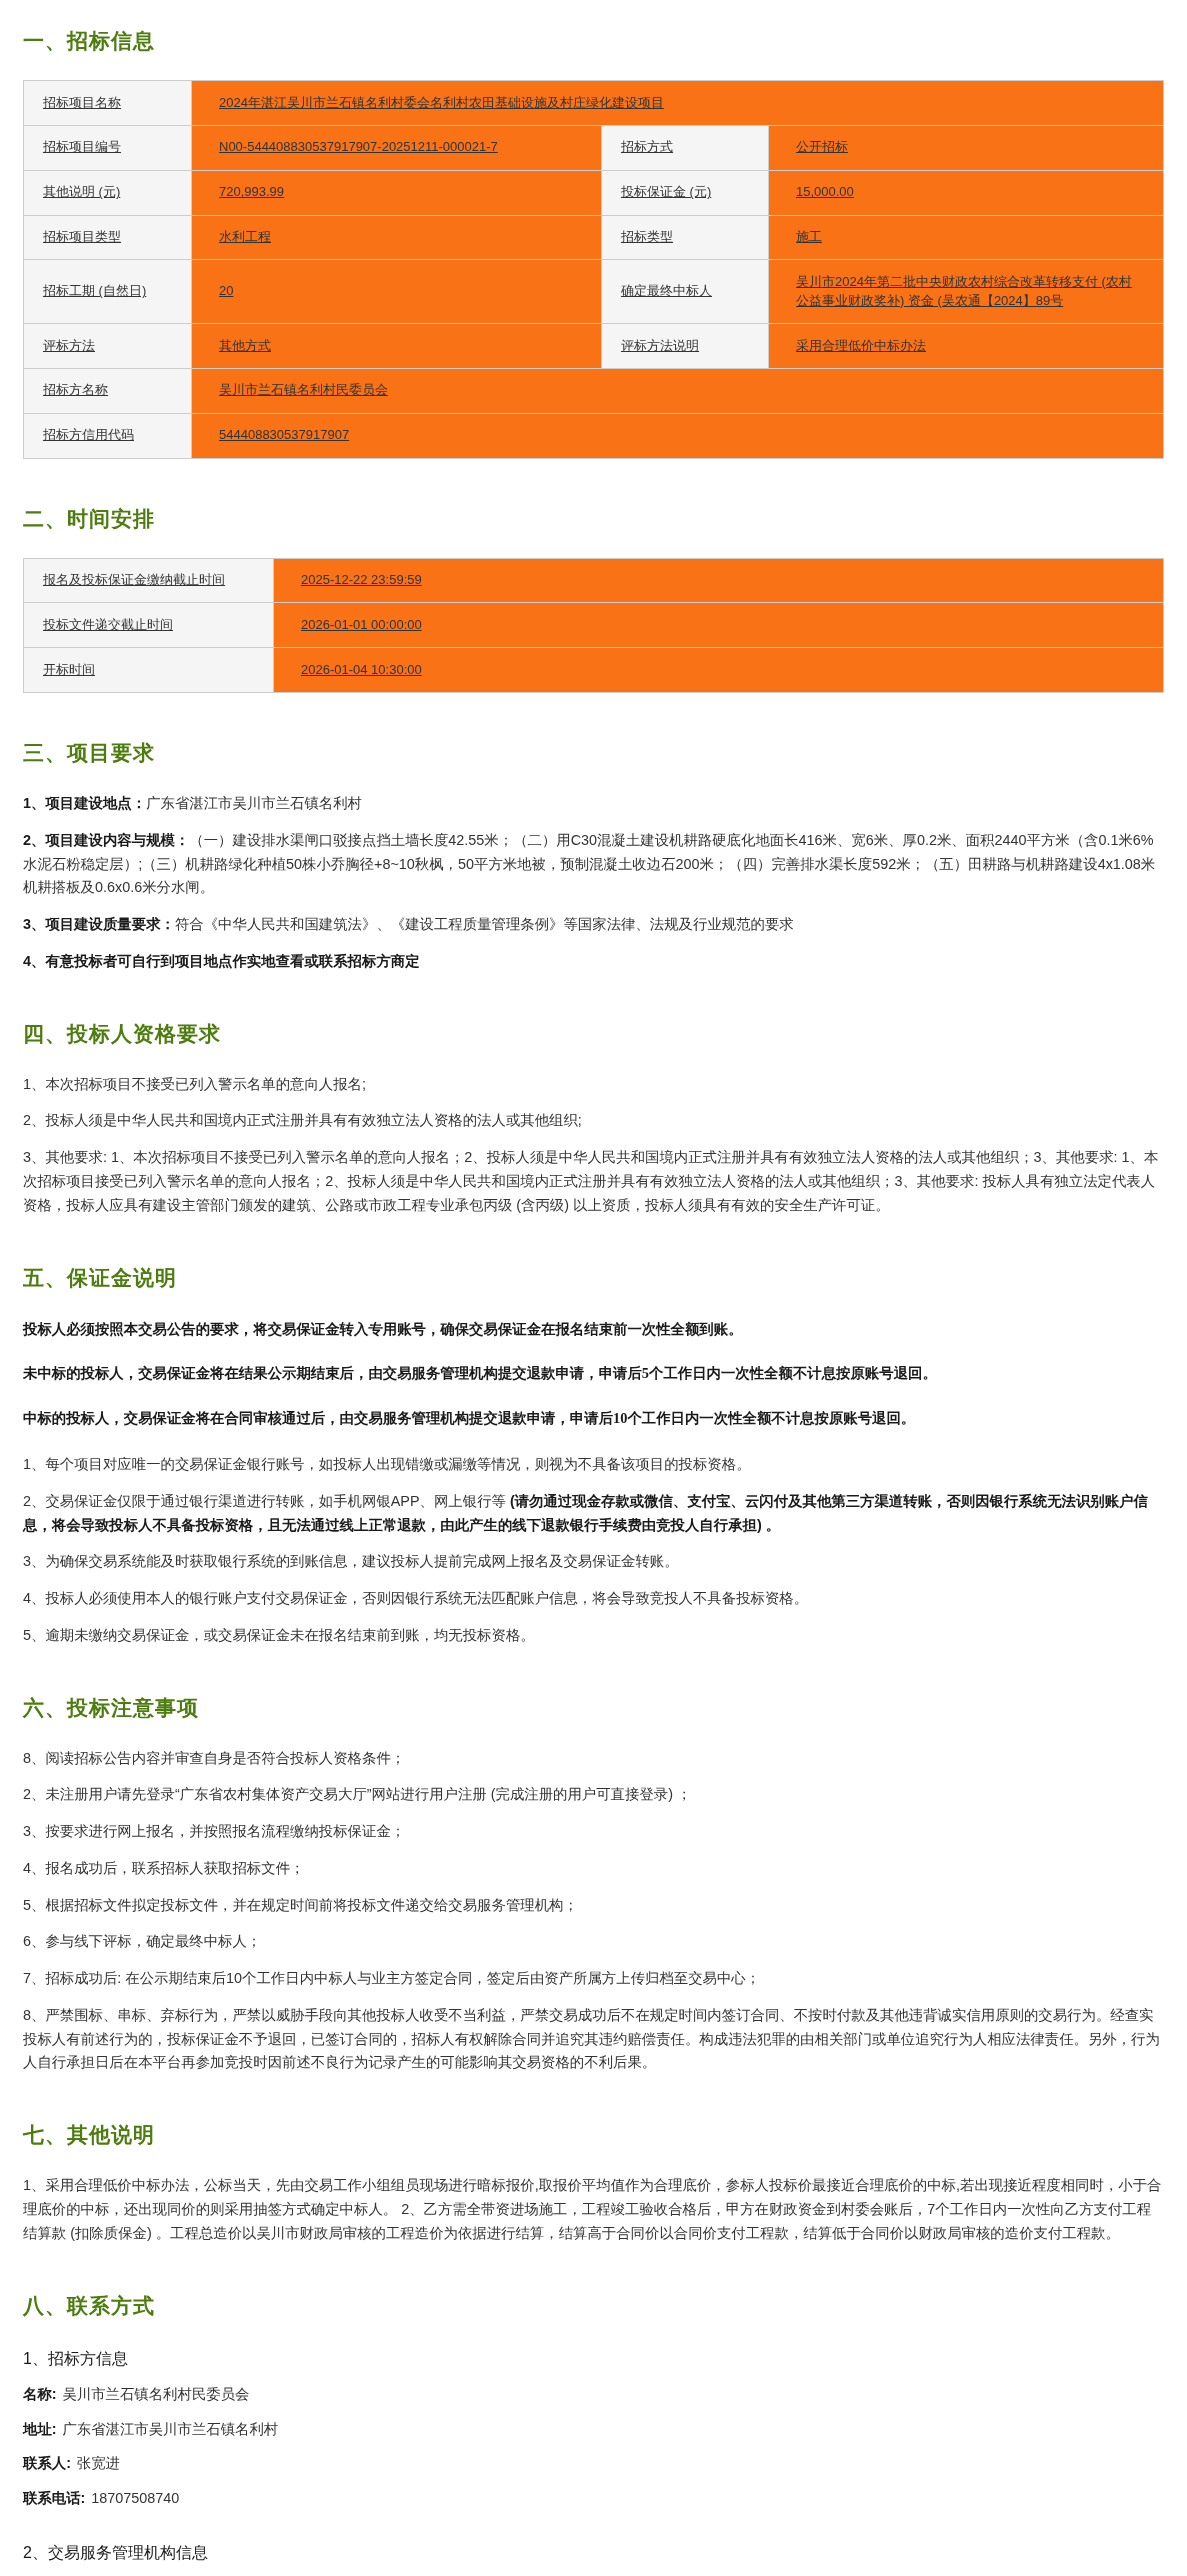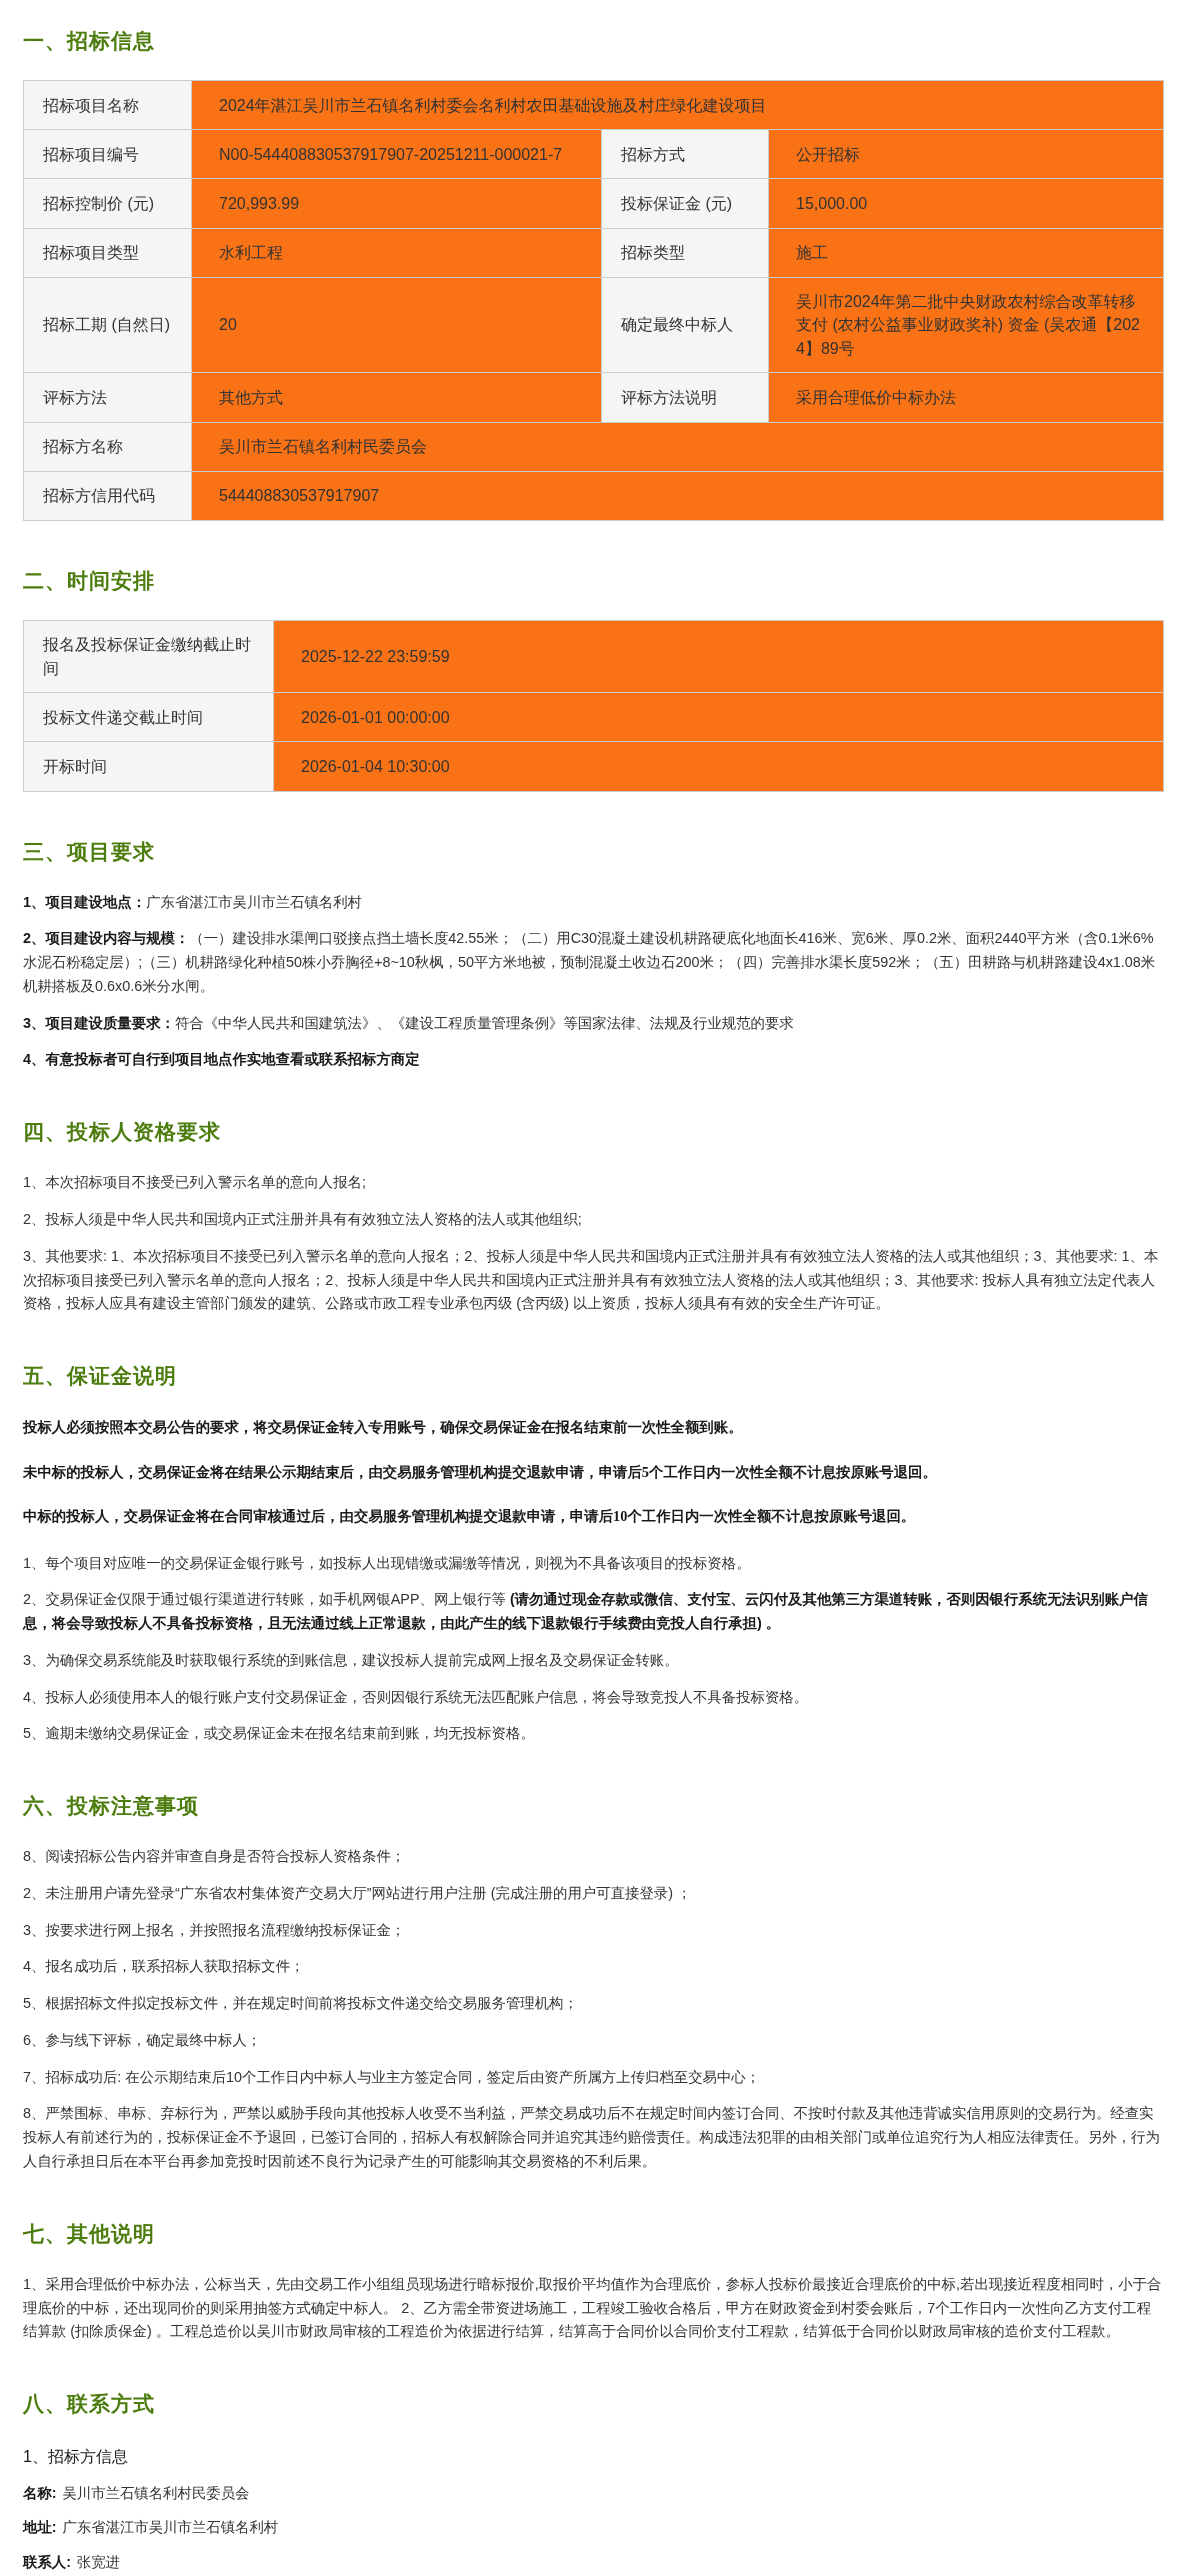--- a/index.html
+++ b/index.html
@@ -21,26 +21,27 @@
   }
   h2.first { margin-top: 13.5px; }
 
   table.grid {
     width: 100%;
     border-collapse: collapse;
     table-layout: fixed;
   }
   table.grid td {
     border: 1px solid #cccccc;
-    font-size: 16px;
+    font-size: 13px;
     color: #333333;
     padding: 12.5px 19px;
     line-height: 1.45;
     vertical-align: middle;
     word-break: break-all;
+    text-decoration: underline;
   }
   table.grid td.lbl {
     background: #f5f5f5;
     color: #333333;
   }
   table.grid td.val { background: #f97316; padding-left: 27px; }
 
   .para, .item {
     font-size: 14.4px;
     line-height: 1.65;
@@ -90,21 +91,21 @@
       <td class="lbl">招标项目名称</td>
       <td class="val" colspan="3">2024年湛江吴川市兰石镇名利村委会名利村农田基础设施及村庄绿化建设项目</td>
     </tr>
     <tr>
       <td class="lbl">招标项目编号</td>
       <td class="val">N00-544408830537917907-20251211-000021-7</td>
       <td class="lbl">招标方式</td>
       <td class="val">公开招标</td>
     </tr>
     <tr>
-      <td class="lbl">招标控制价 (元)</td>
+      <td class="lbl">其他说明 (元)</td>
       <td class="val">720,993.99</td>
       <td class="lbl">投标保证金 (元)</td>
       <td class="val">15,000.00</td>
     </tr>
     <tr>
       <td class="lbl">招标项目类型</td>
       <td class="val">水利工程</td>
       <td class="lbl">招标类型</td>
       <td class="val">施工</td>
     </tr>

